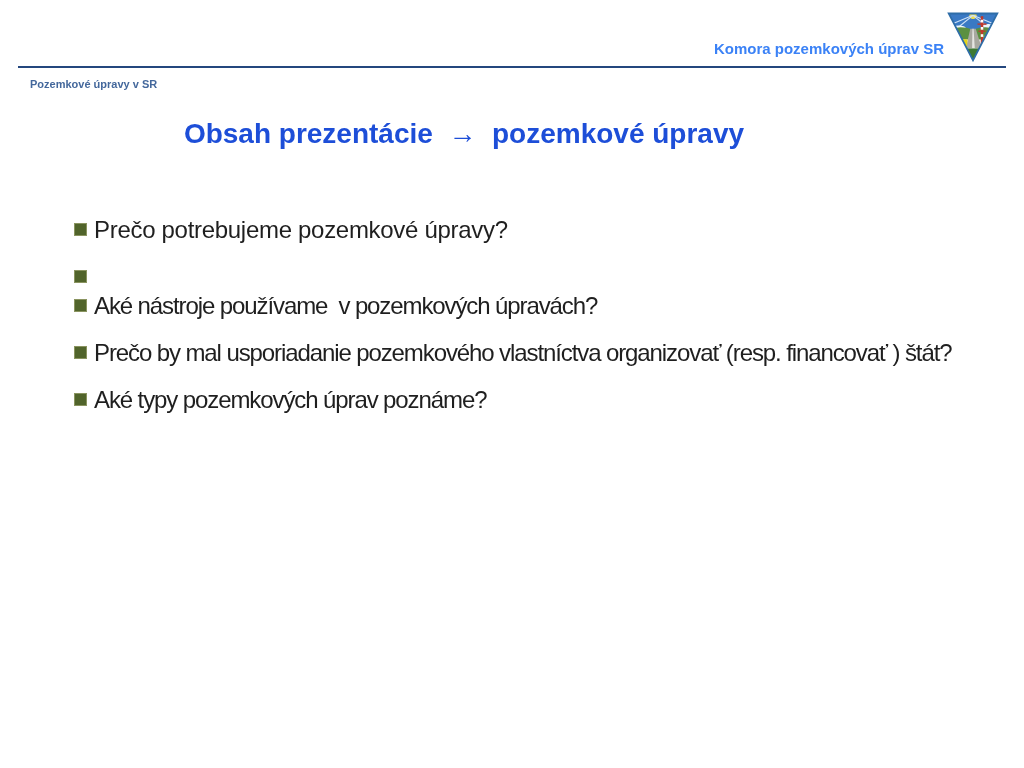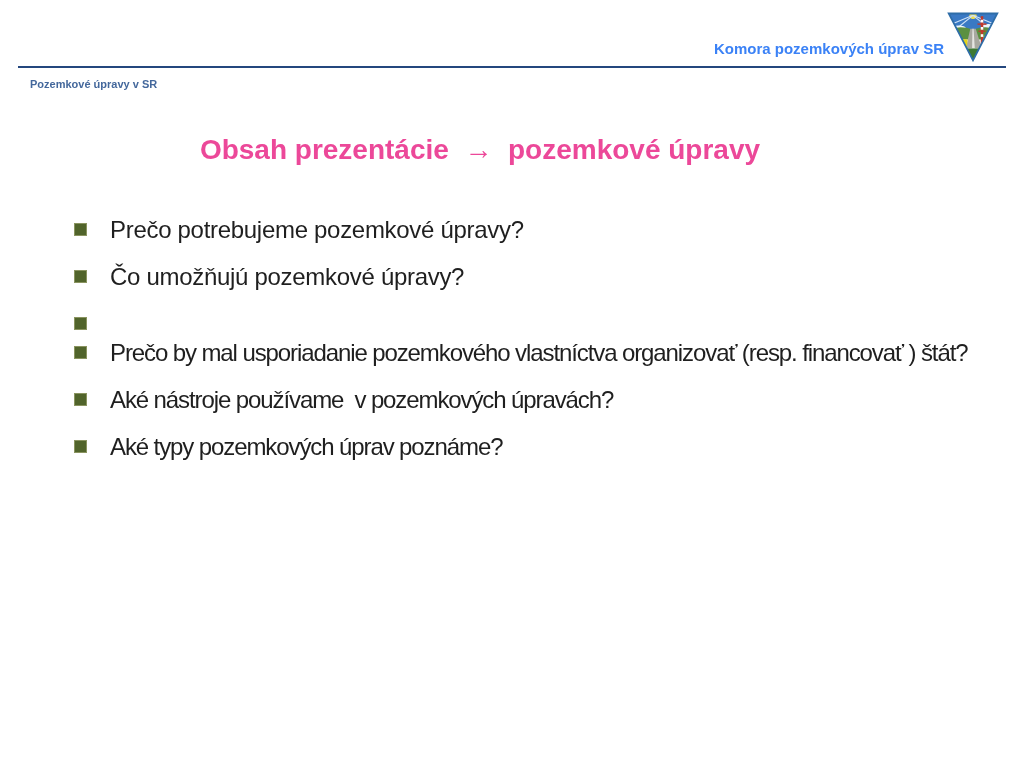--- a/index.html
+++ b/index.html
@@ -28,40 +28,40 @@
   }
   .divider{
     position:absolute;left:18px;top:66px;width:988px;height:2px;
     background:#24477e;
   }
 
   
   .title{
     position:absolute;left:0;top:118px;width:928px;
     text-align:center;
-    font-size:28px;font-weight:bold;color:#ec4899;
+    font-size:28px;font-weight:bold;color:#1d4ed8;
     white-space:pre-wrap;
-    margin:16px;
+    margin:0;
   }
 
   
   .blist{
     position:absolute;left:75px;top:206px;width:905px;
     margin:0;padding:0;list-style:none;
   }
   .blist li{
     display:flex;align-items:flex-start;
     font-size:24px;line-height:47px;
   }
   .sq{
     flex:none;width:11px;height:11px;margin-top:18px;
     background:#51642b;outline:1px solid #8a9460;
   }
   .btxt{
-    margin-left:24px;
+    margin-left:8px;
     white-space:pre-wrap;
     letter-spacing:-0.3px;
   }
   li.condensed .btxt{
     letter-spacing:-1.1px;
   }
 </style>
 </head>
 <body>
 
@@ -106,34 +106,30 @@
 
   <div class="divider"></div>
 
   <h1 class="title">Obsah prezentácie  →  pozemkové úpravy</h1>
 
   <ul class="blist">
     <li>
       <span class="sq"></span>
       <span class="btxt">Prečo potrebujeme pozemkové úpravy?</span>
     </li>
-    <li>
-      <span class="sq"></span>
-      <span class="btxt">Čo umožňujú pozemkové úpravy?</span>
-    </li>
     <li class="condensed">
       <span class="sq"></span>
     </li>
     <li class="condensed">
       <span class="sq"></span>
-      <span class="btxt">Prečo by mal usporiadanie pozemkového vlastníctva organizovať (resp. financovať ) štát?</span>
+      <span class="btxt">Aké nástroje používame  v pozemkových úpravách?</span>
     </li>
     <li class="condensed">
       <span class="sq"></span>
-      <span class="btxt">Aké nástroje používame  v pozemkových úpravách?</span>
+      <span class="btxt">Prečo by mal usporiadanie pozemkového vlastníctva organizovať (resp. financovať ) štát?</span>
     </li>
     <li class="condensed">
       <span class="sq"></span>
       <span class="btxt">Aké typy pozemkových úprav poznáme?</span>
     </li>
   </ul>
 
 </div>
 
 </body></html>

